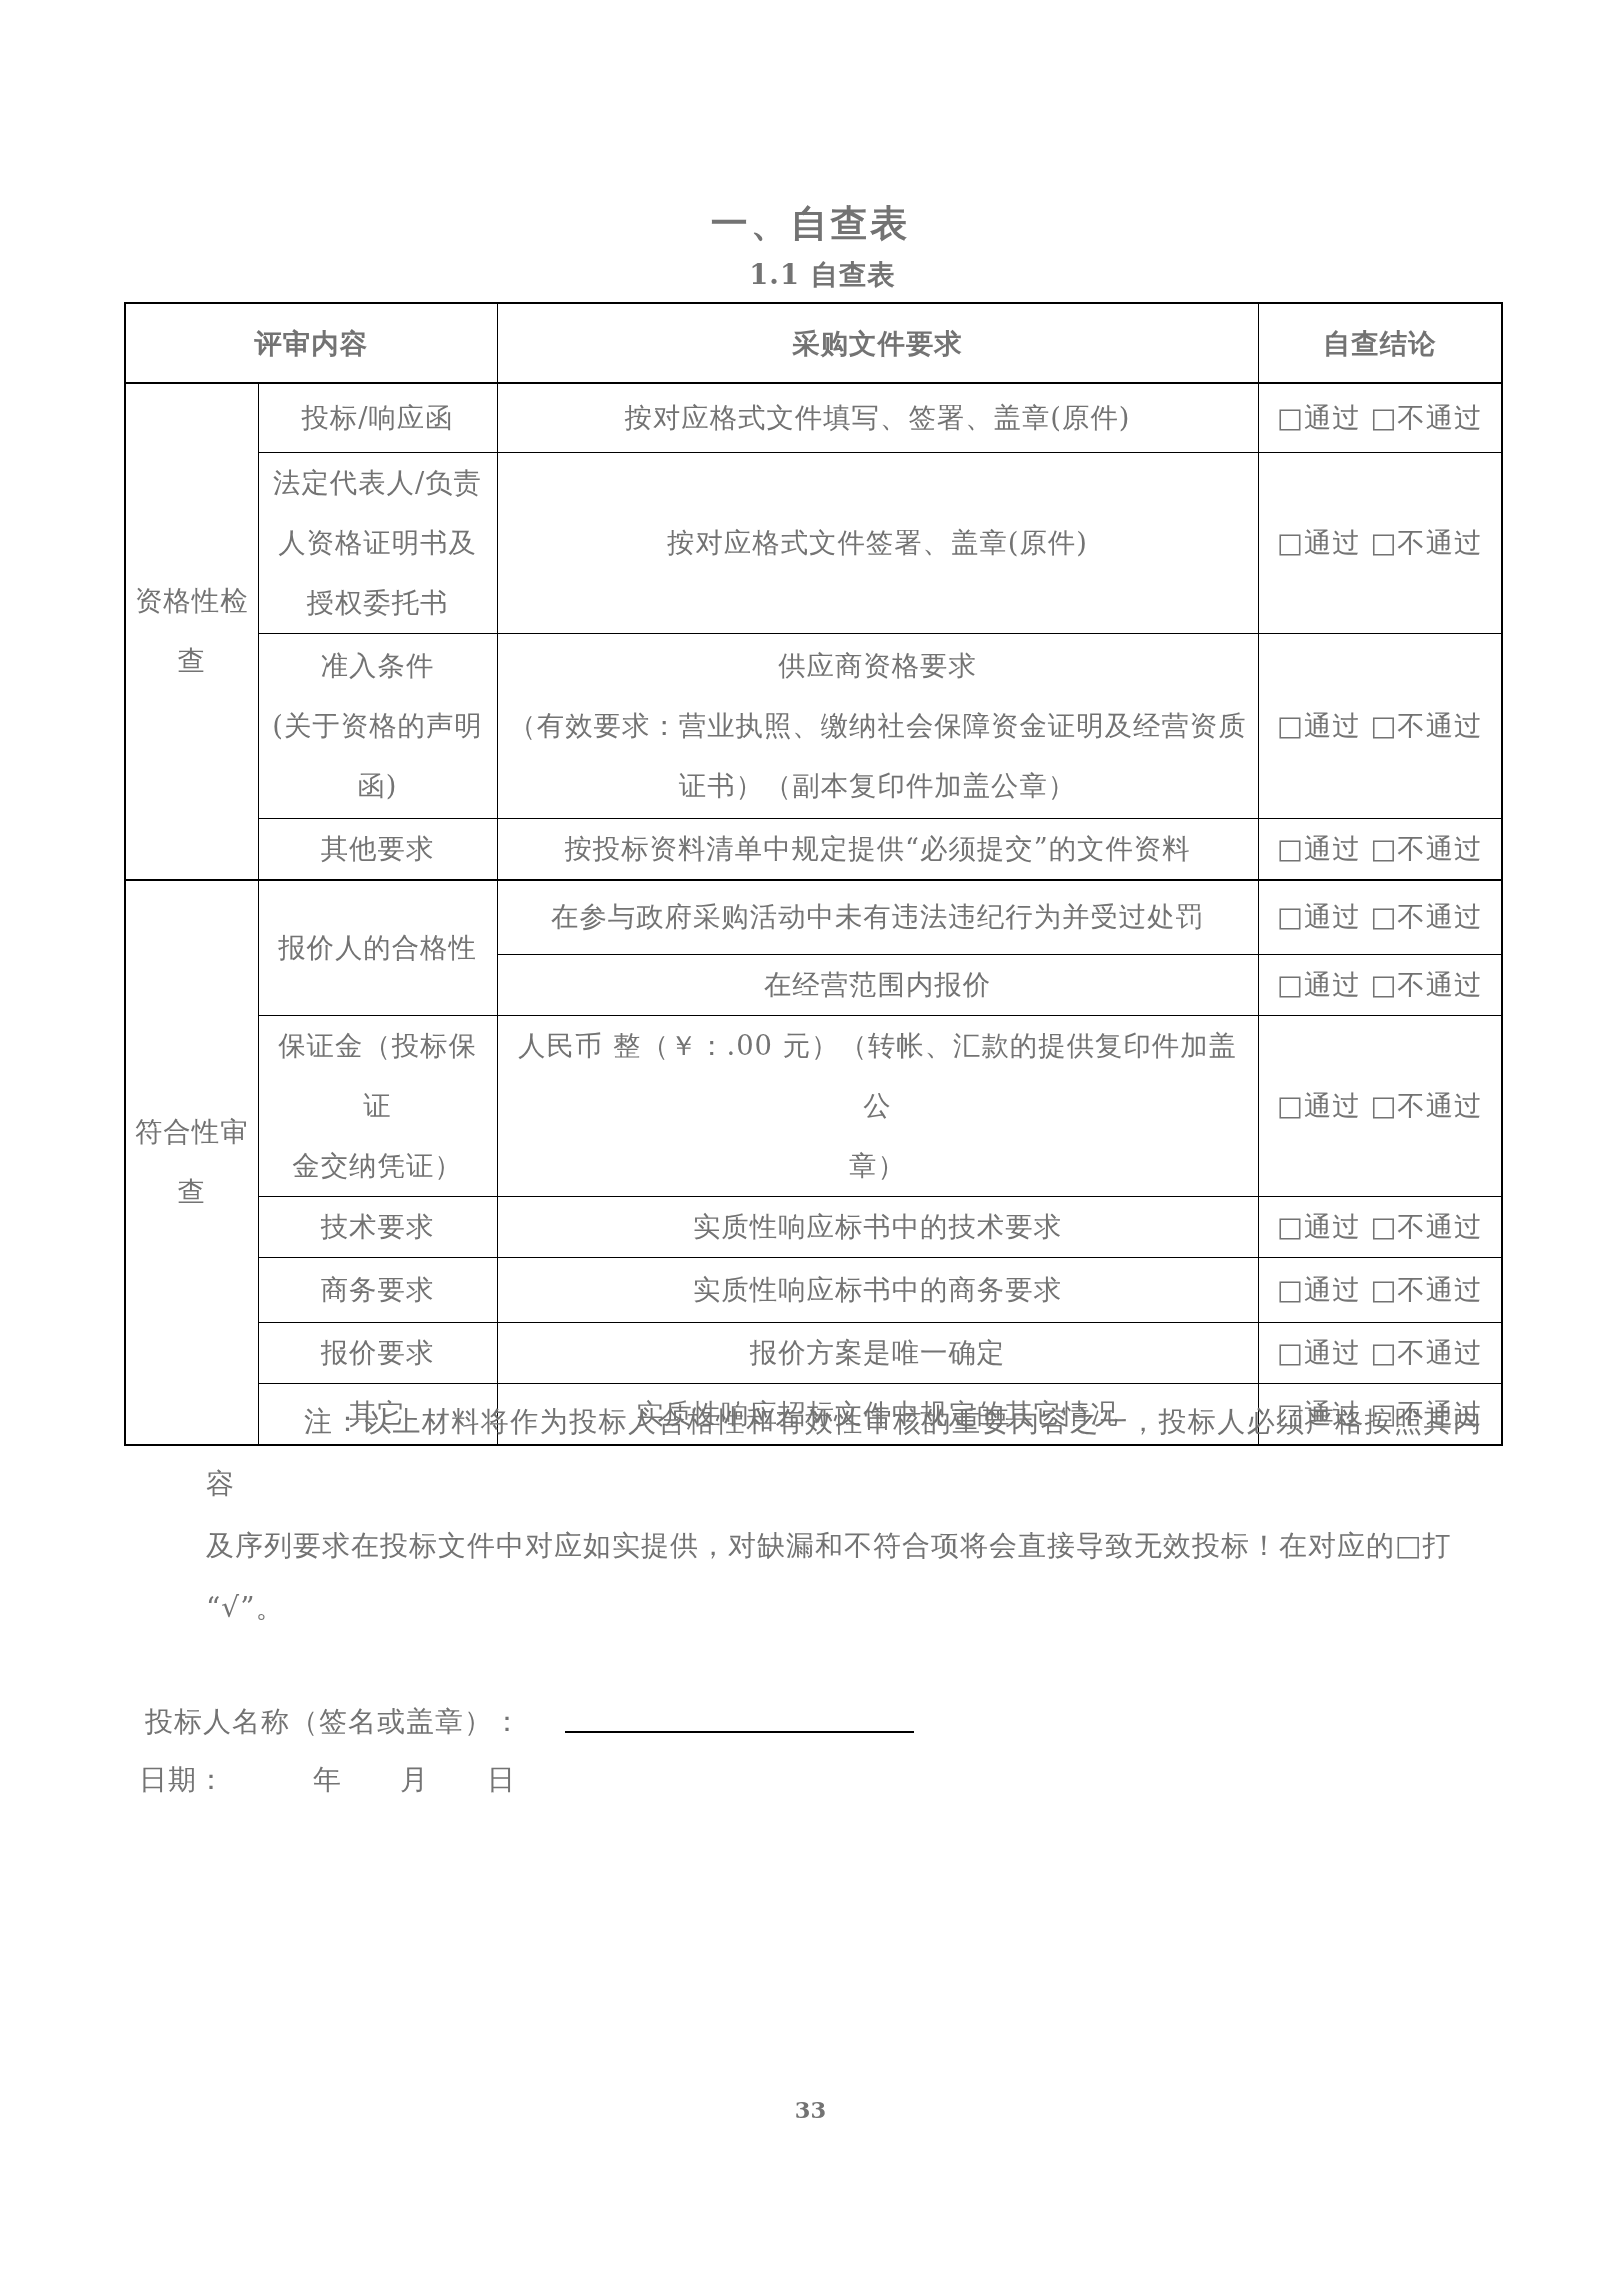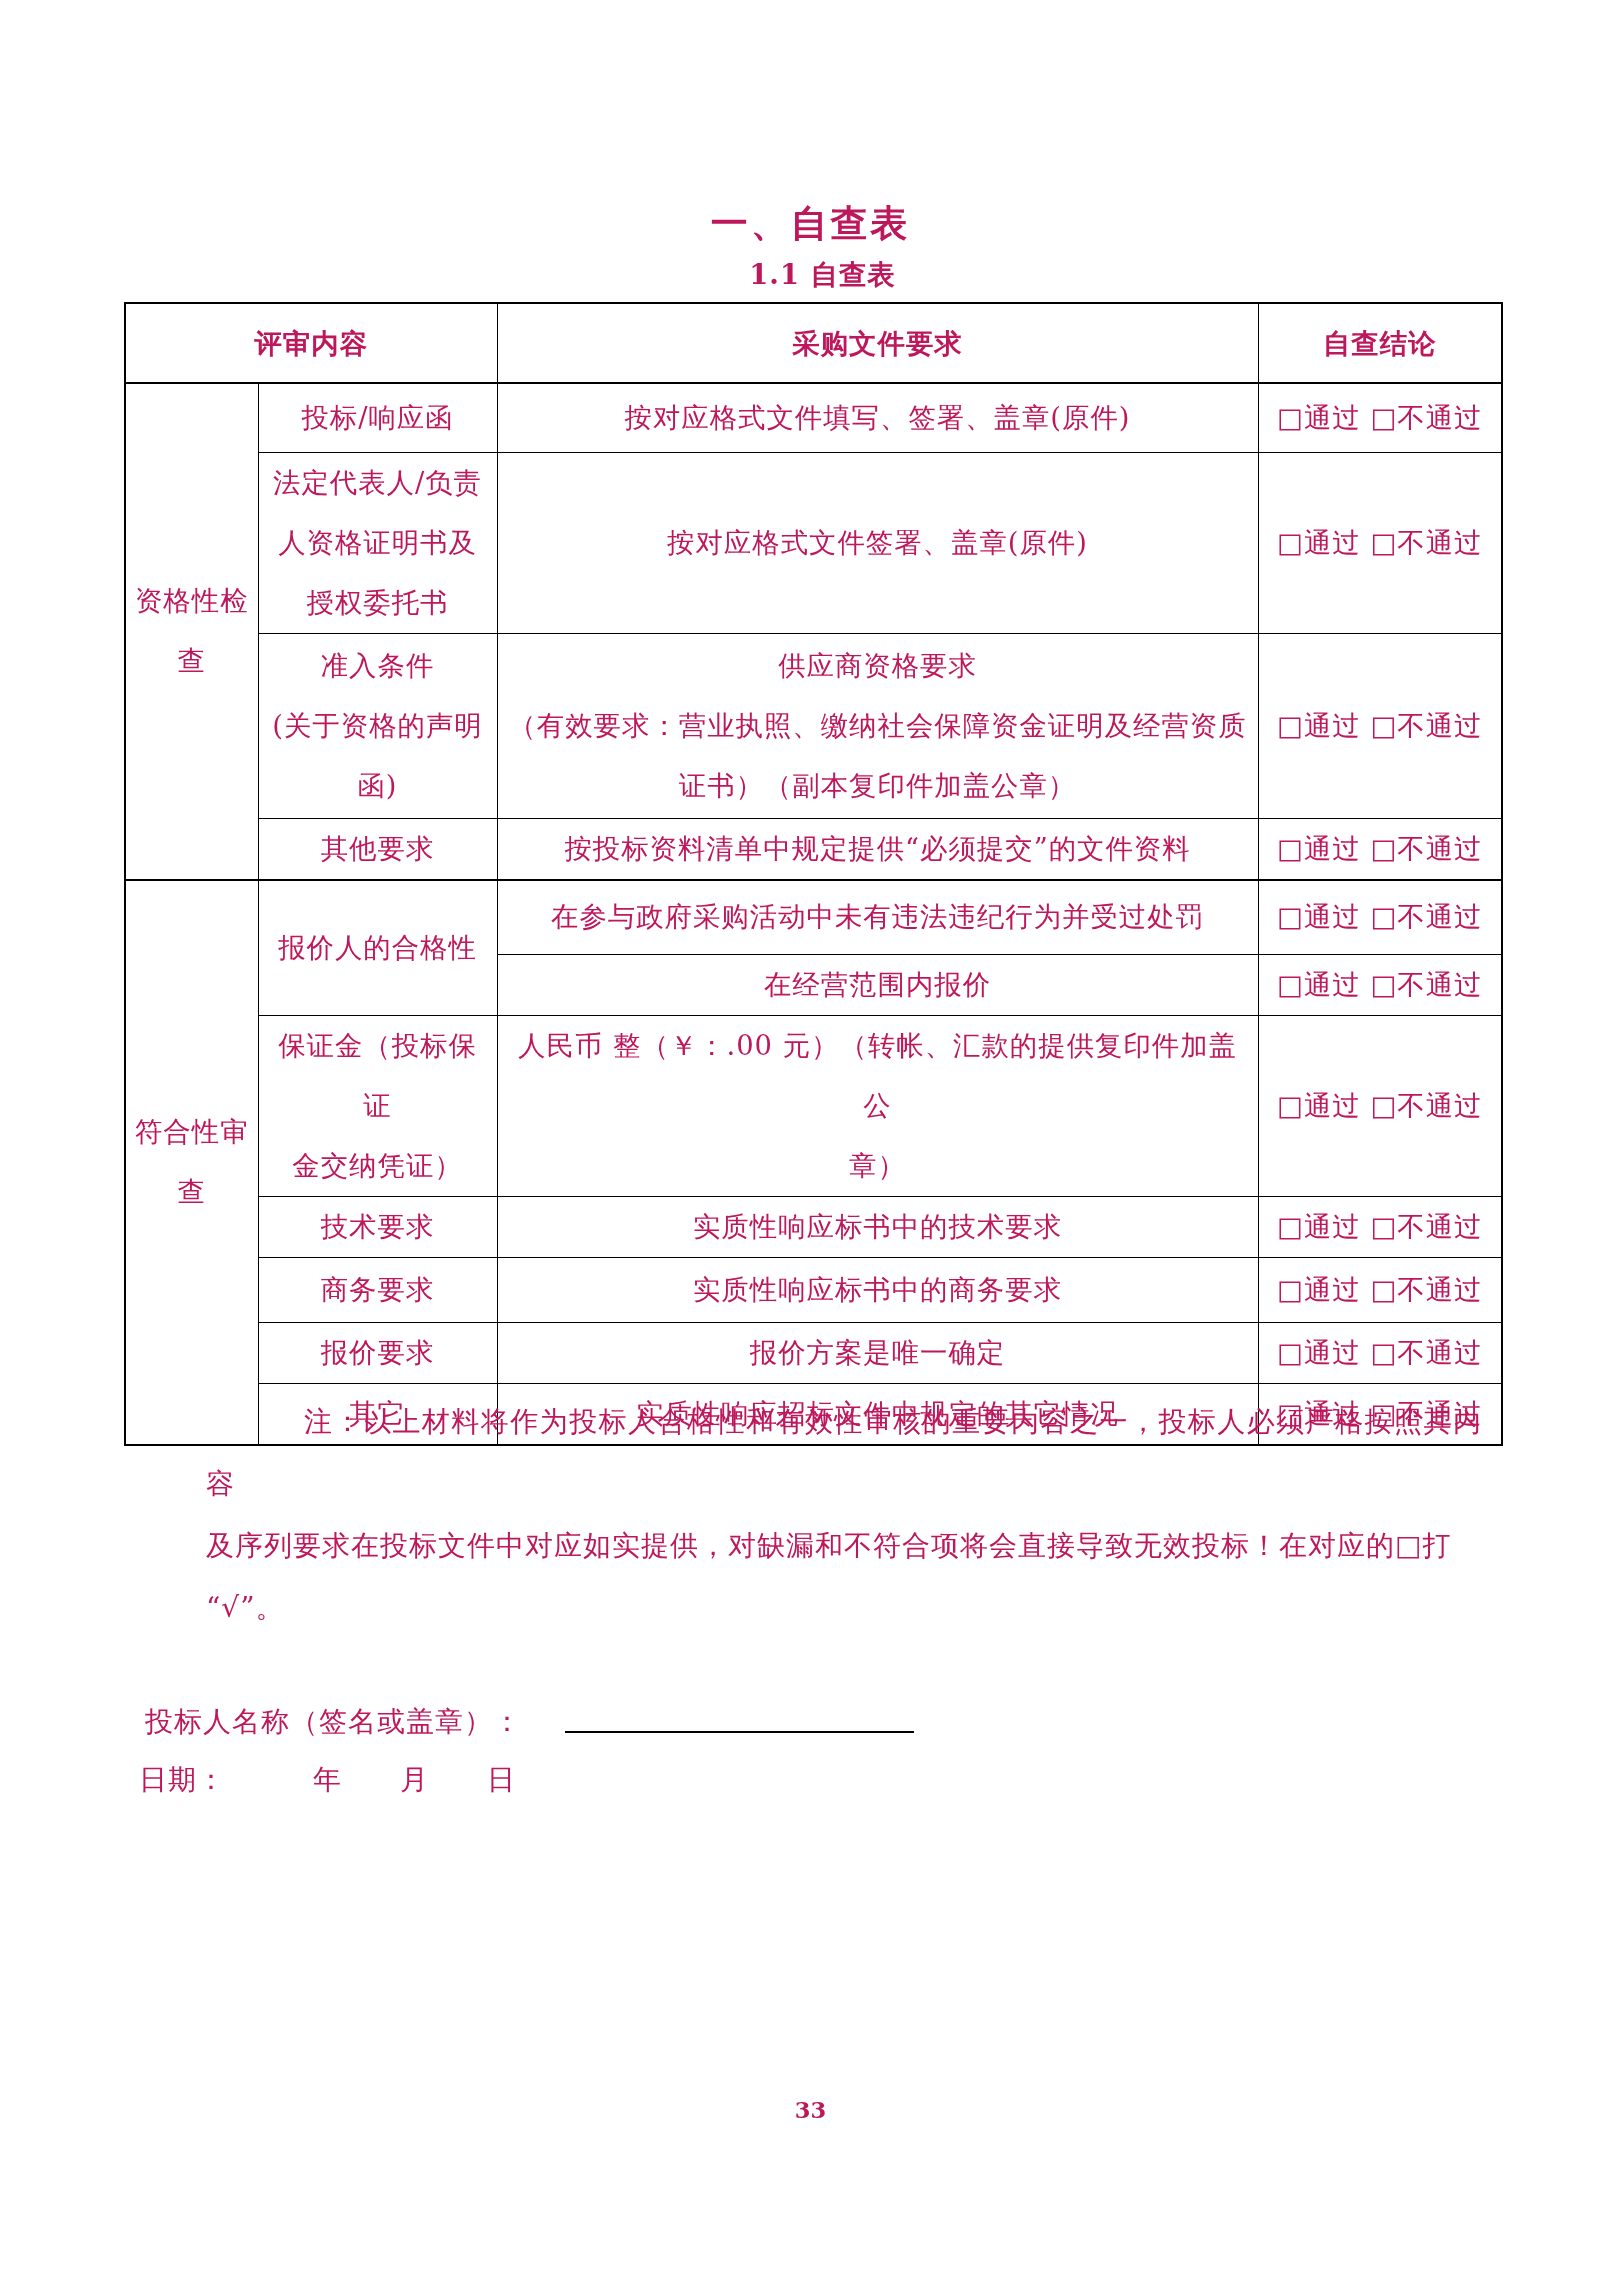--- a/index.html
+++ b/index.html
@@ -1,21 +1,21 @@
 <!DOCTYPE html>
 <html><head>
 <meta charset="utf-8">
 <style>
   html,body { margin:0; padding:0; background:#e8e8e8; }
   .page {
     position:relative;
     width:1621px; height:2293px;
     margin:0 auto;
     background:#ffffff;
-    color:#be185d;
+    color:#737373;
     font-family:"DejaVu Serif","Liberation Serif",serif;
     overflow:hidden;
   }
   .doc-title {
     position:absolute; top:200px; left:0; width:100%;
     text-align:center; font-size:37px; font-weight:bold;
     line-height:47px; letter-spacing:2.9px;
   }
   .doc-subtitle {
     position:absolute; top:257px; left:12px; width:100%;

